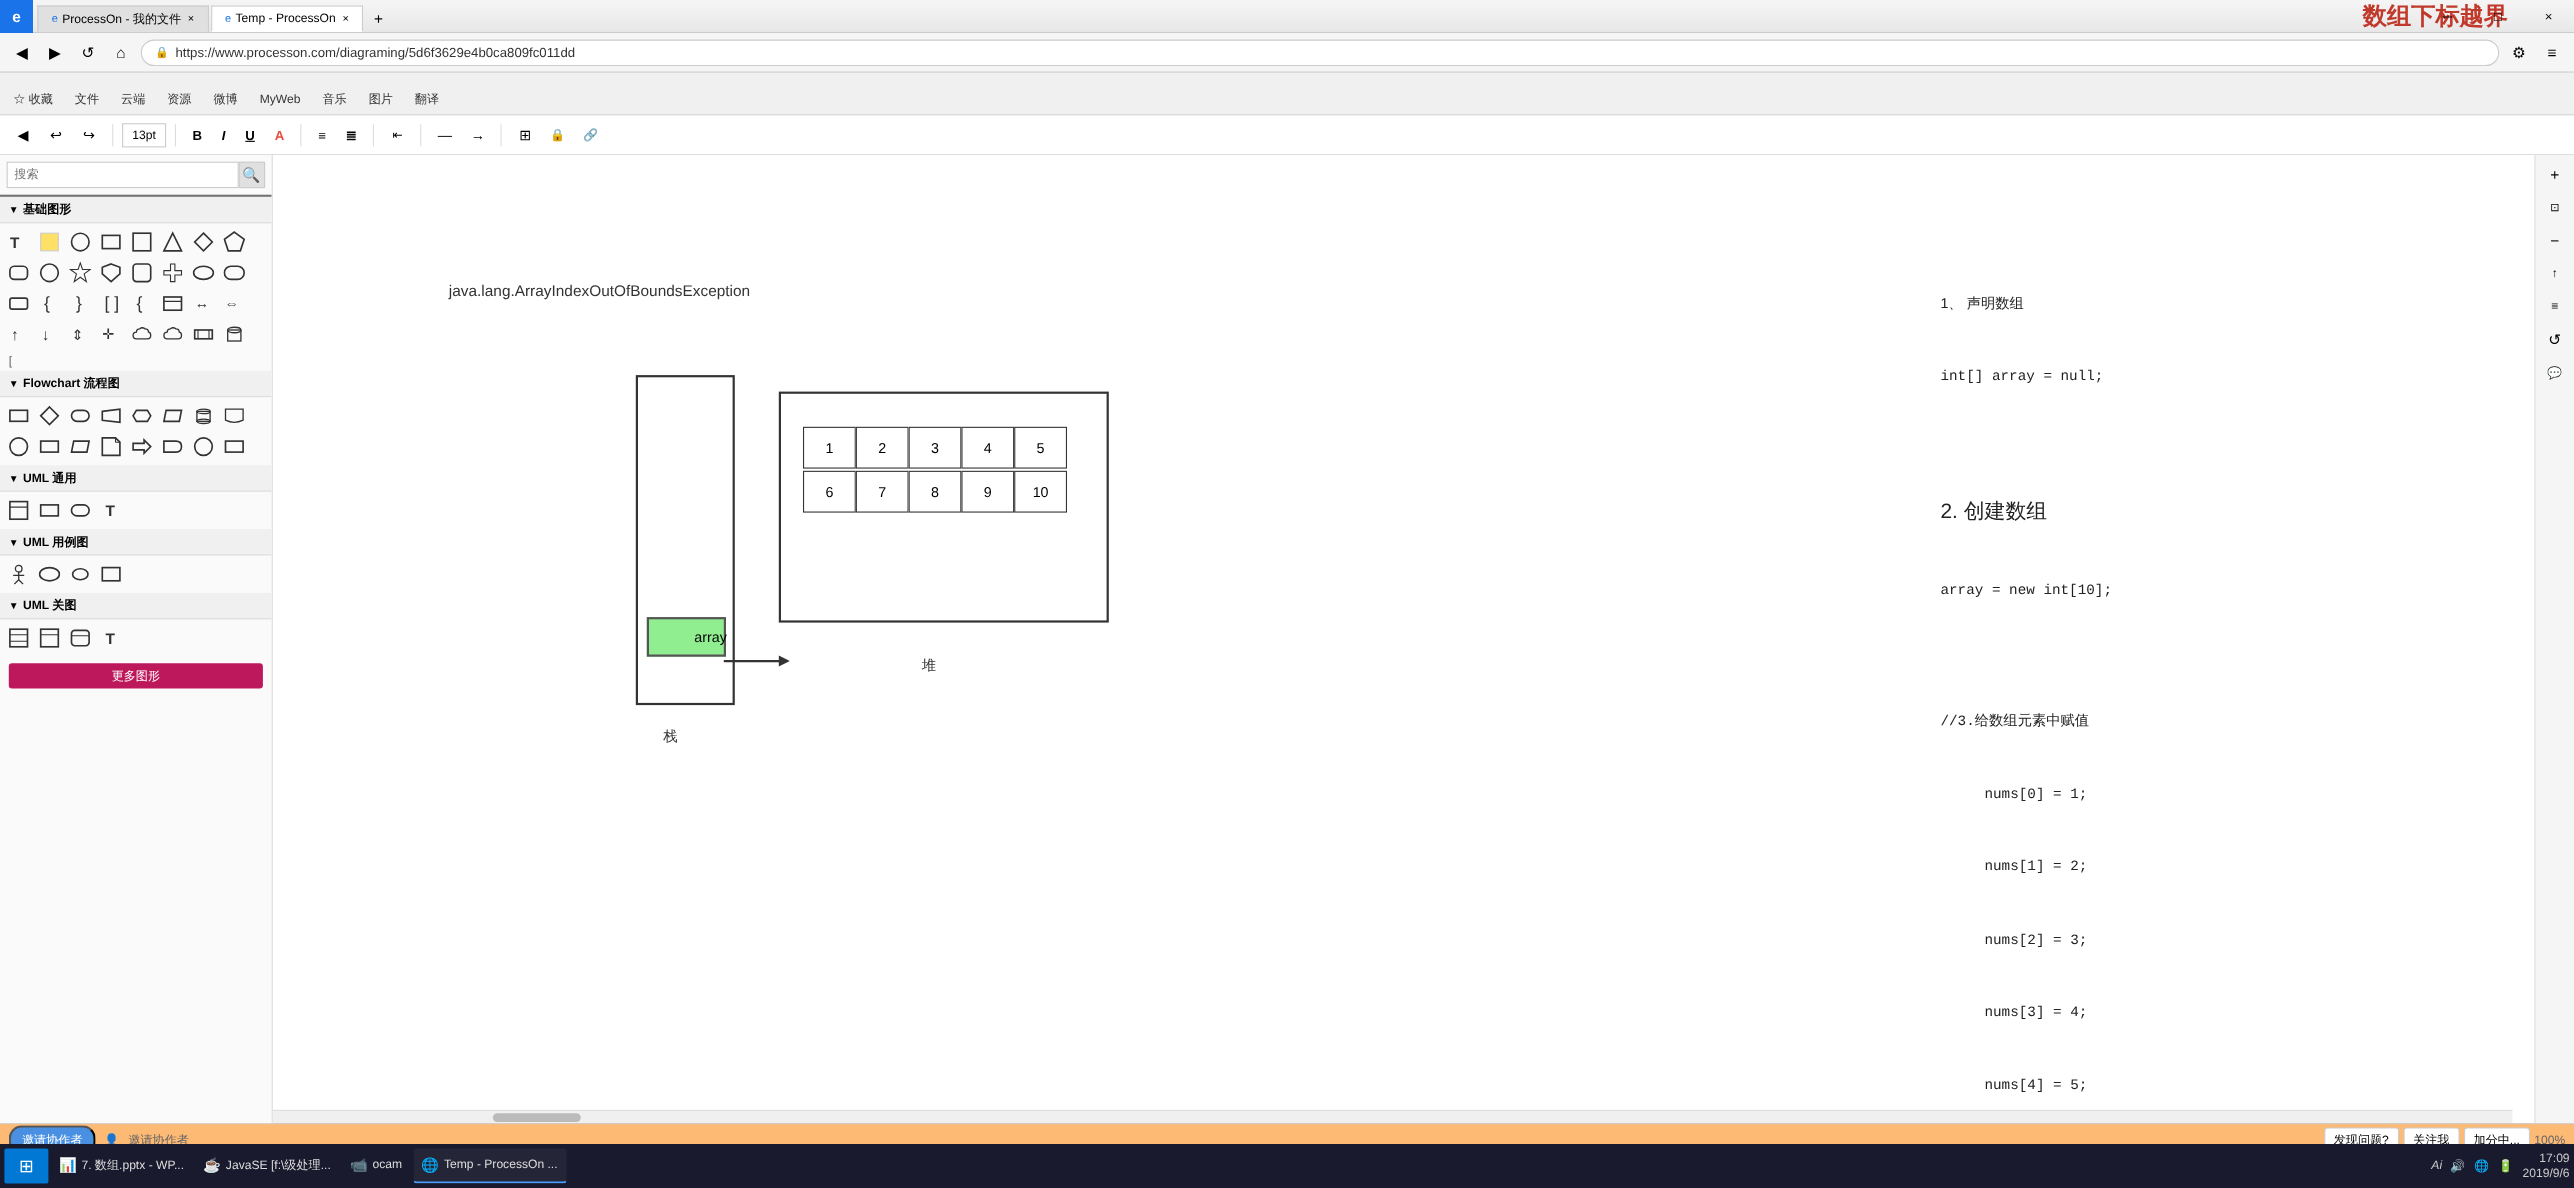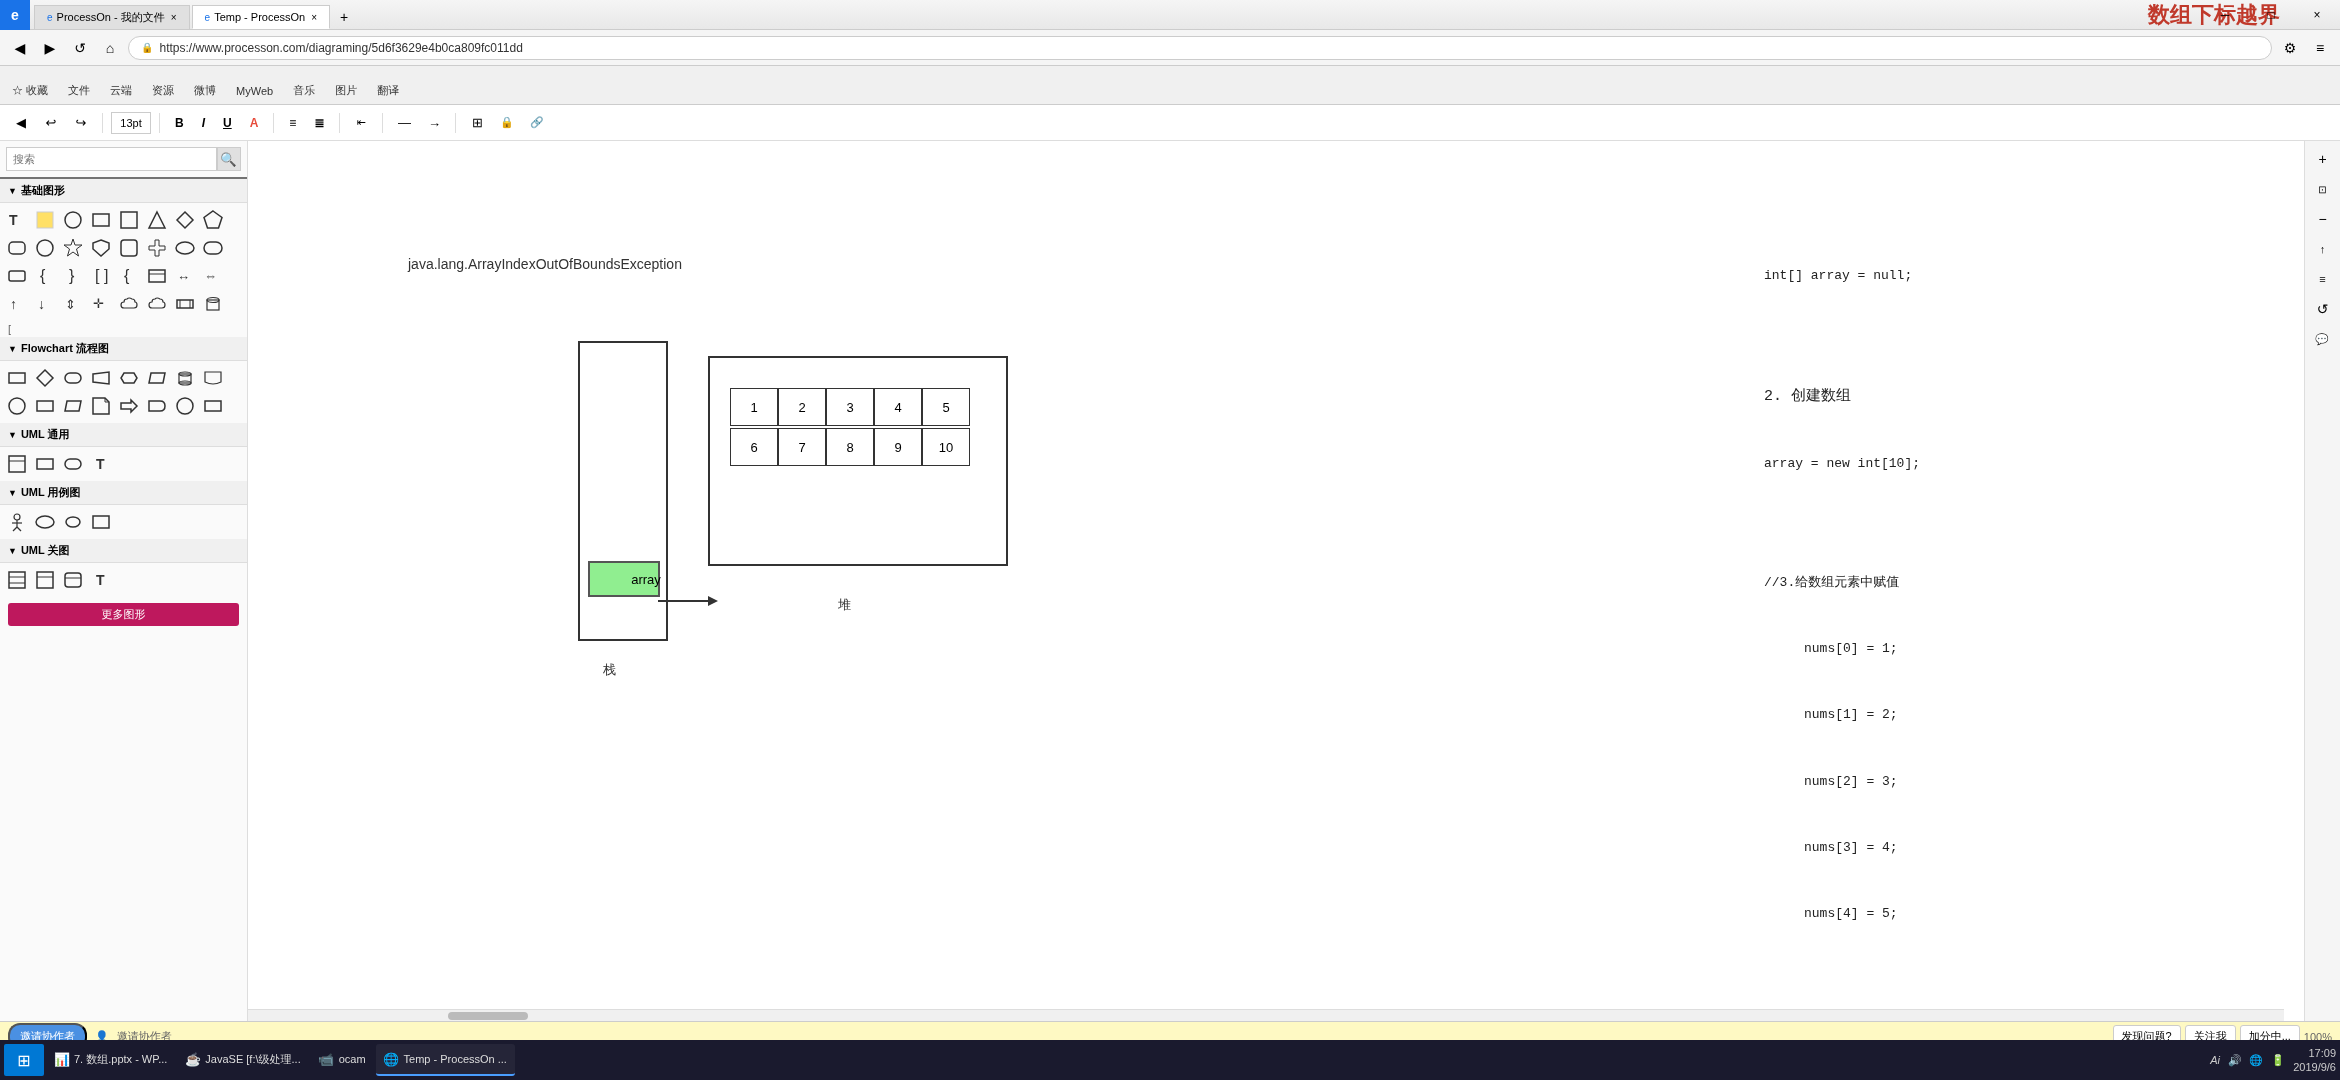--- a/index.html
+++ b/index.html
@@ -100,21 +100,21 @@
 
     
     #right-sidebar {
       width: 36px; flex-shrink: 0; background: #f5f5f5; border-left: 1px solid #ddd;
       display: flex; flex-direction: column; align-items: center; padding: 4px 0; gap: 2px;
     }
     .right-tool { width: 28px; height: 28px; display: flex; align-items: center; justify-content: center; cursor: pointer; border-radius: 3px; font-size: 14px; }
 
     
     #statusbar {
-      width: 100%; height: 30px; background: #fef9c3; border-top: 1px solid #ccc;
+      width: 100%; height: 30px; background: #fdba74; border-top: 1px solid #ccc;
       display: flex; align-items: center; justify-content: space-between;
       padding: 0 8px; font-size: 11px;
     }
     .status-left { display: flex; align-items: center; gap: 8px; }
     .status-right { display: flex; align-items: center; gap: 4px; }
     .invite-btn { background: #4a90e2; color: white; padding: 4px 10px; border-radius: 12px; font-size: 11px; cursor: pointer; }
     .status-btn { padding: 3px 8px; border: 1px solid #ccc; border-radius: 3px; background: white; font-size: 11px; cursor: pointer; }
 
     
     #taskbar {
@@ -627,23 +627,24 @@
             <div class="array-cell">7</div>
             <div class="array-cell">8</div>
             <div class="array-cell">9</div>
             <div class="array-cell">10</div>
           </div>
         </div>
 
         <div class="diagram-label" style="position:absolute; left:590px; top:455px; font-size:13px; color:#333;">堆</div>
 
         <div id="code-panel">
+          <div style="font-family:'Microsoft YaHei',sans-serif; font-size:13px;">1、 声明数组</div>
           <div style="font-family:'Courier New',monospace; font-size:13px;">int[] array = null;</div>
           <div style="height:8px;"></div>
-          <div style="font-family:Liberation Mono, monospace; font-size:15px;">2. 创建数组</div>
+          <div style="font-family:Liberation Sans, sans-serif; font-size:19px;">2. 创建数组</div>
           <div style="font-family:'Courier New',monospace; font-size:13px;">array = new int[10];</div>
           <div style="height:8px;"></div>
           <div style="font-family:'Courier New',monospace; font-size:13px;">//3.给数组元素中赋值</div>
           <div style="font-family:'Courier New',monospace; font-size:13px; padding-left:40px;">nums[0] = 1;</div>
           <div style="font-family:'Courier New',monospace; font-size:13px; padding-left:40px;">nums[1] = 2;</div>
           <div style="font-family:'Courier New',monospace; font-size:13px; padding-left:40px;">nums[2] = 3;</div>
           <div style="font-family:'Courier New',monospace; font-size:13px; padding-left:40px;">nums[3] = 4;</div>
           <div style="font-family:'Courier New',monospace; font-size:13px; padding-left:40px;">nums[4] = 5;</div>
           
           

